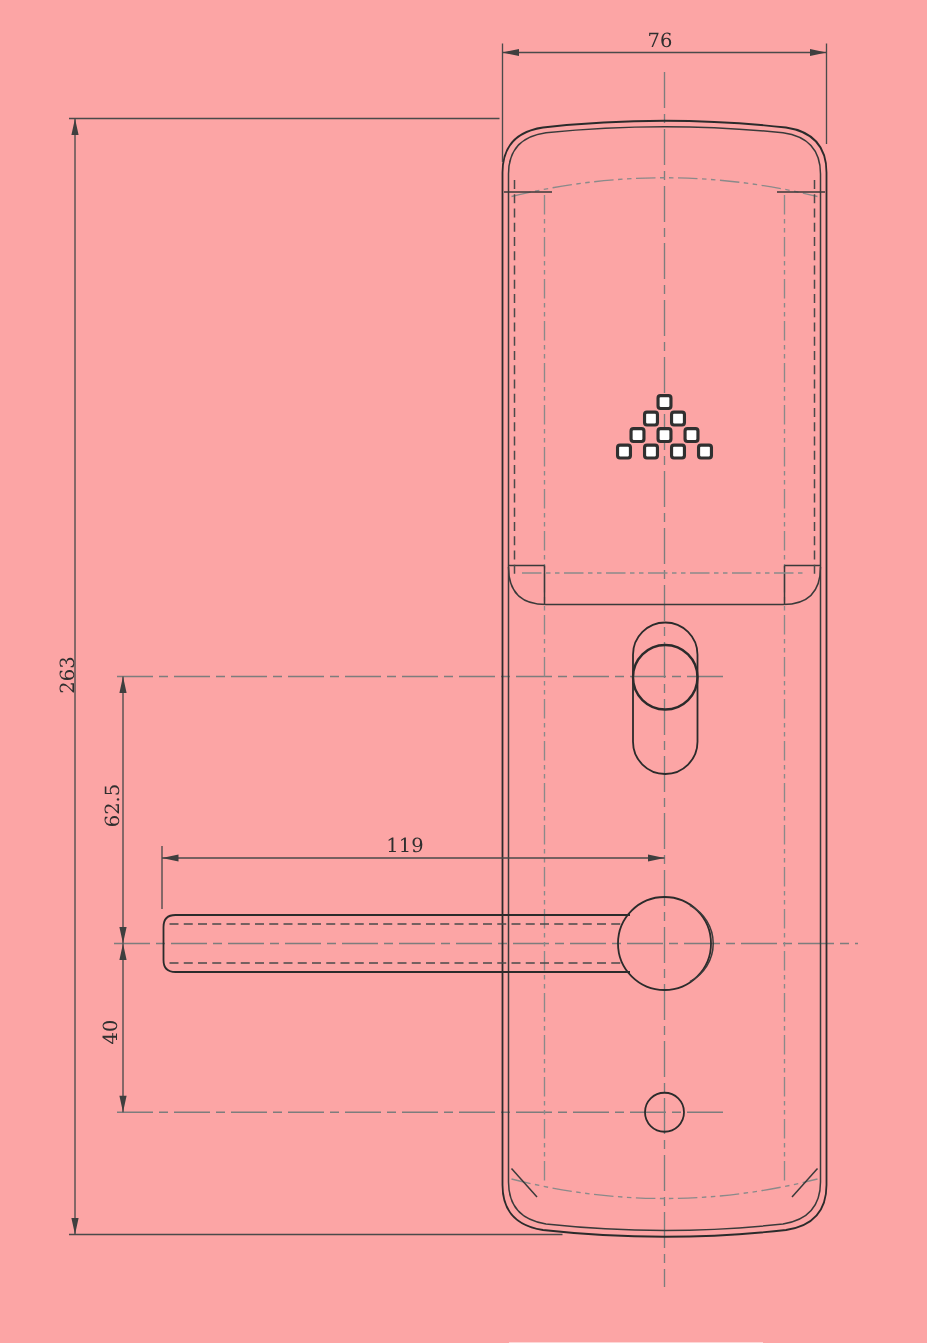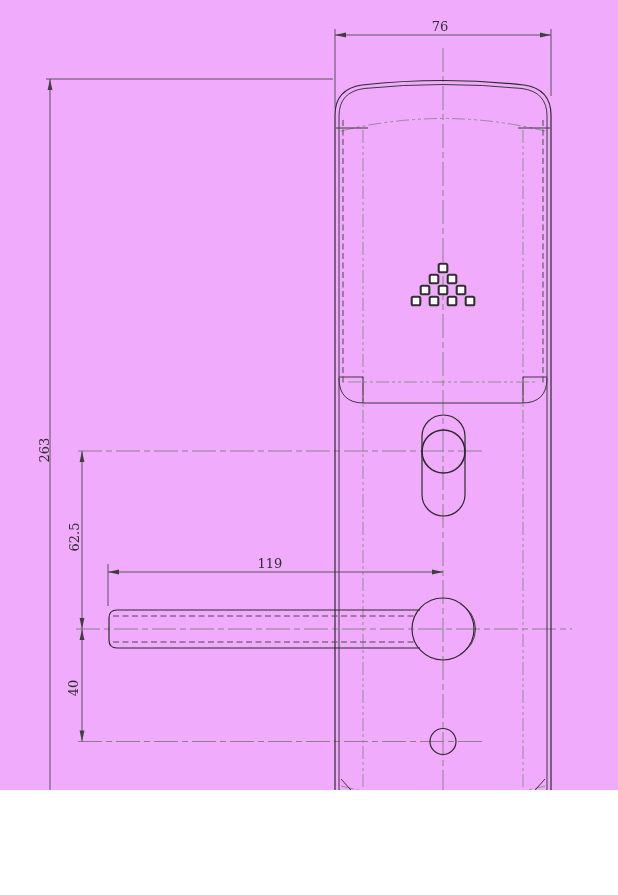--- a/index.html
+++ b/index.html
@@ -1,16 +1,16 @@
 <!DOCTYPE html>
 <html><head>
 <meta charset="utf-8">
 <style>
   html,body{margin:0;padding:0;background:#ffffff;}
-  .stage{position:relative;width:618px;height:790px;background:#f0abfc;overflow:hidden;
+  .stage{position:relative;width:618px;height:895px;background:#fca5a5;overflow:hidden;
          font-family:"DejaVu Serif", serif;}
   svg{position:absolute;left:0;top:0;}
   .outline{stroke:#2b2b2b;stroke-width:1.2;fill:none;}
   .outline-thin{stroke:#3a3a3a;stroke-width:1;fill:none;}
   .hidden-edge{stroke:#4a4a4a;stroke-width:1;fill:none;stroke-dasharray:6 3.5;}
   .centerline{stroke:#7d7d7d;stroke-width:0.9;fill:none;stroke-dasharray:24 4 6 4;}
   .phantom{stroke:#8a8a8a;stroke-width:0.9;fill:none;stroke-dasharray:13 3 3 3 3 3;}
   .dimline{stroke:#4a4a4a;stroke-width:0.9;fill:none;}
   .extline{stroke:#4a4a4a;stroke-width:0.9;fill:none;}
   .arrow{fill:#3f3f3f;stroke:none;}

